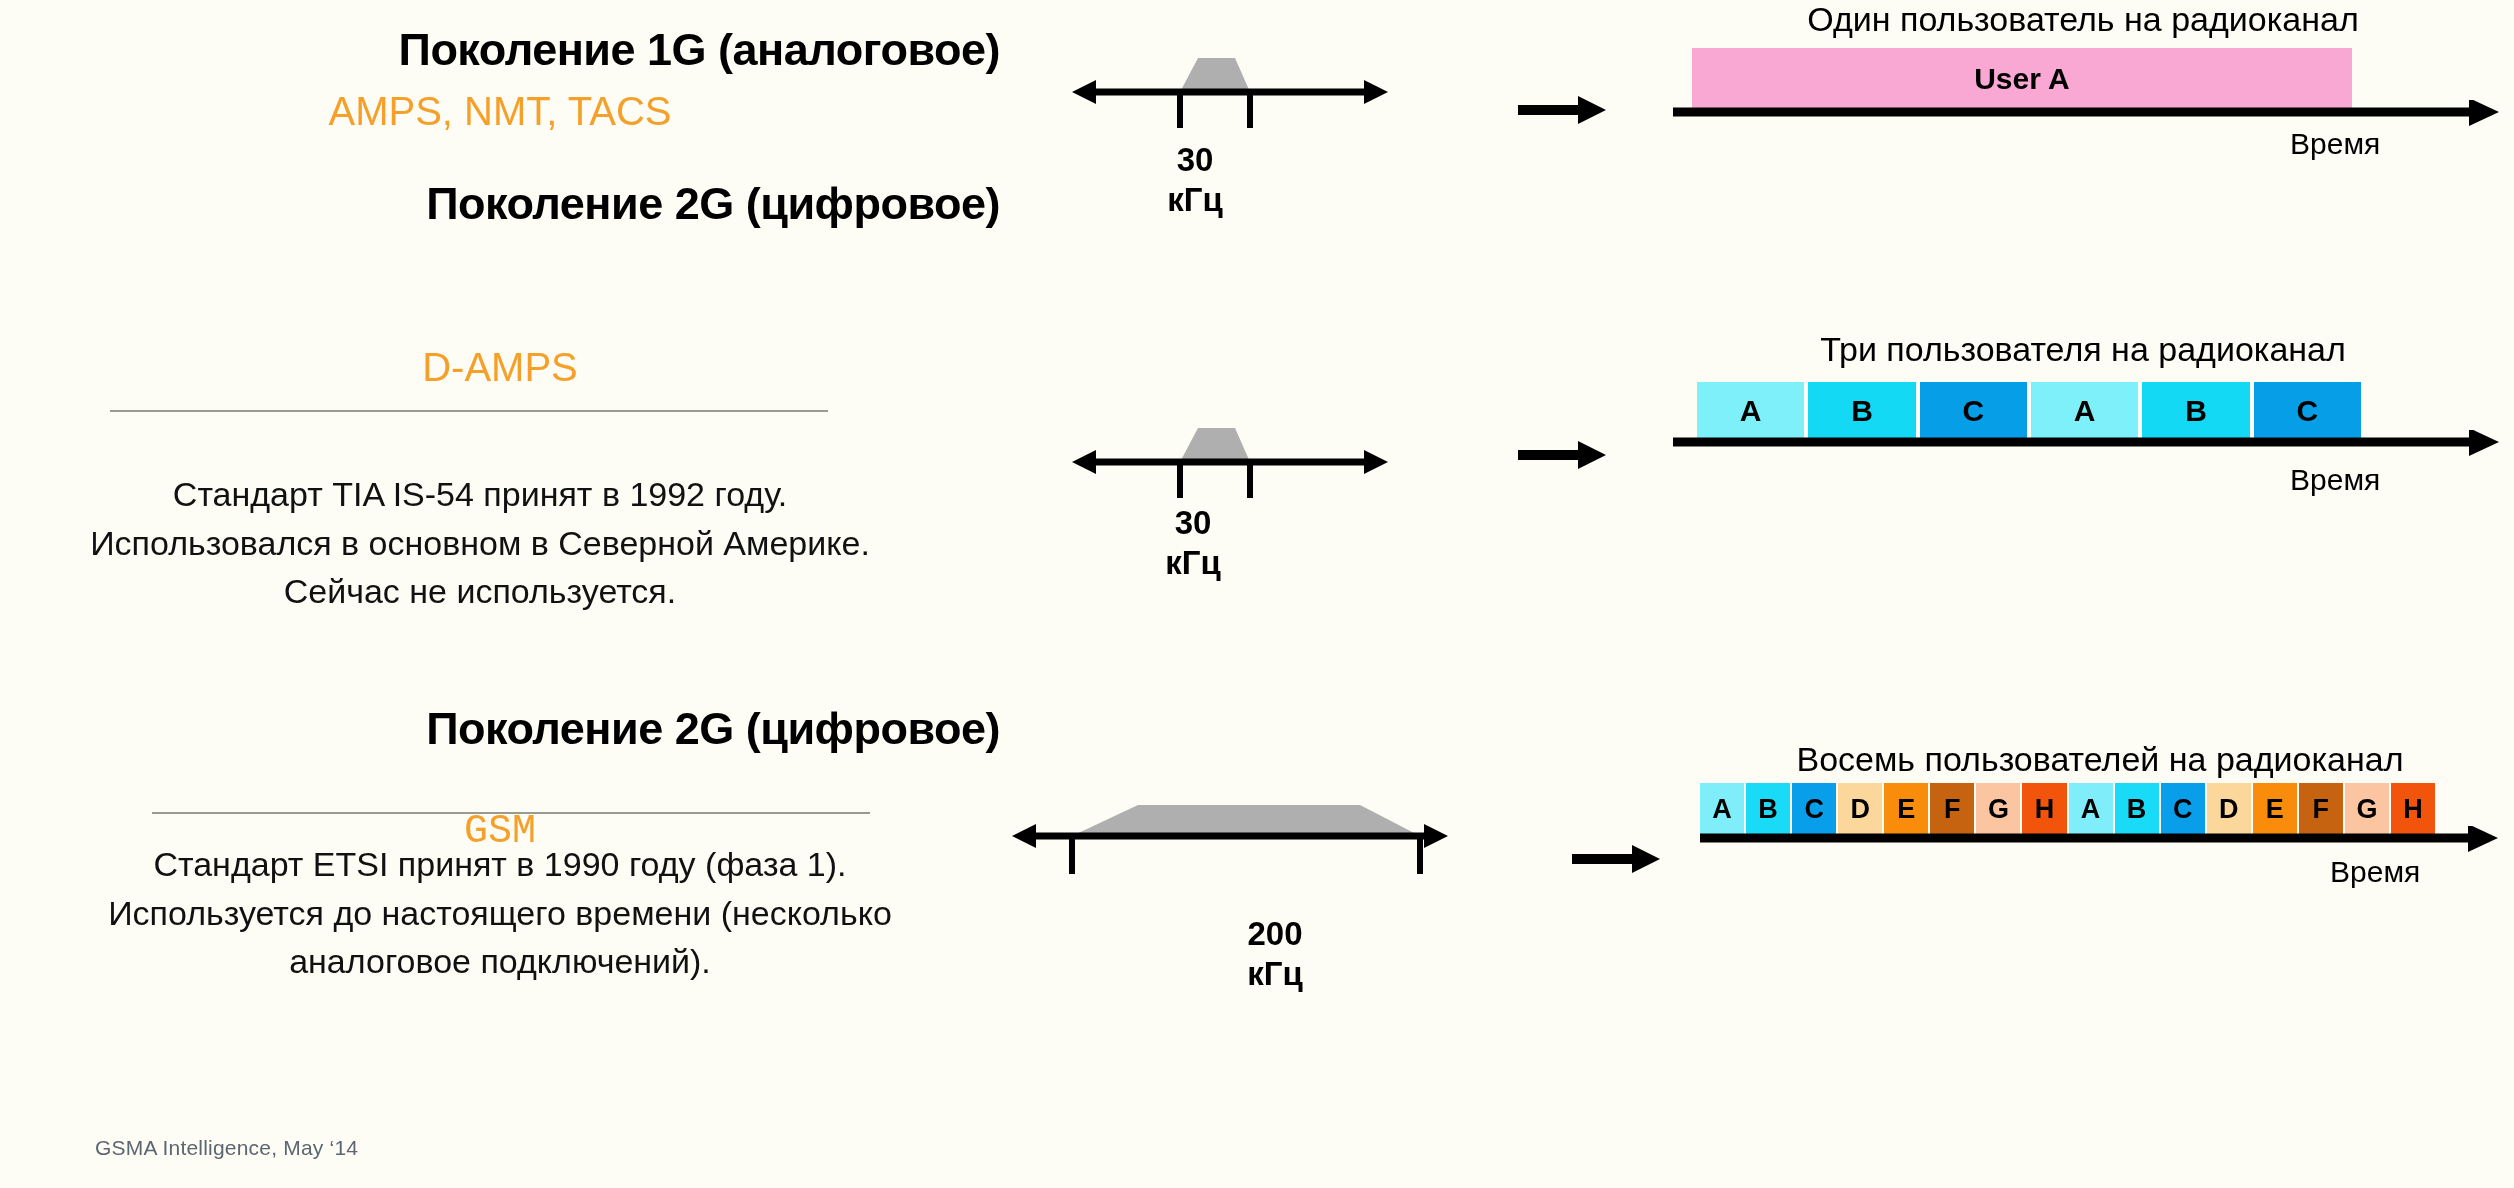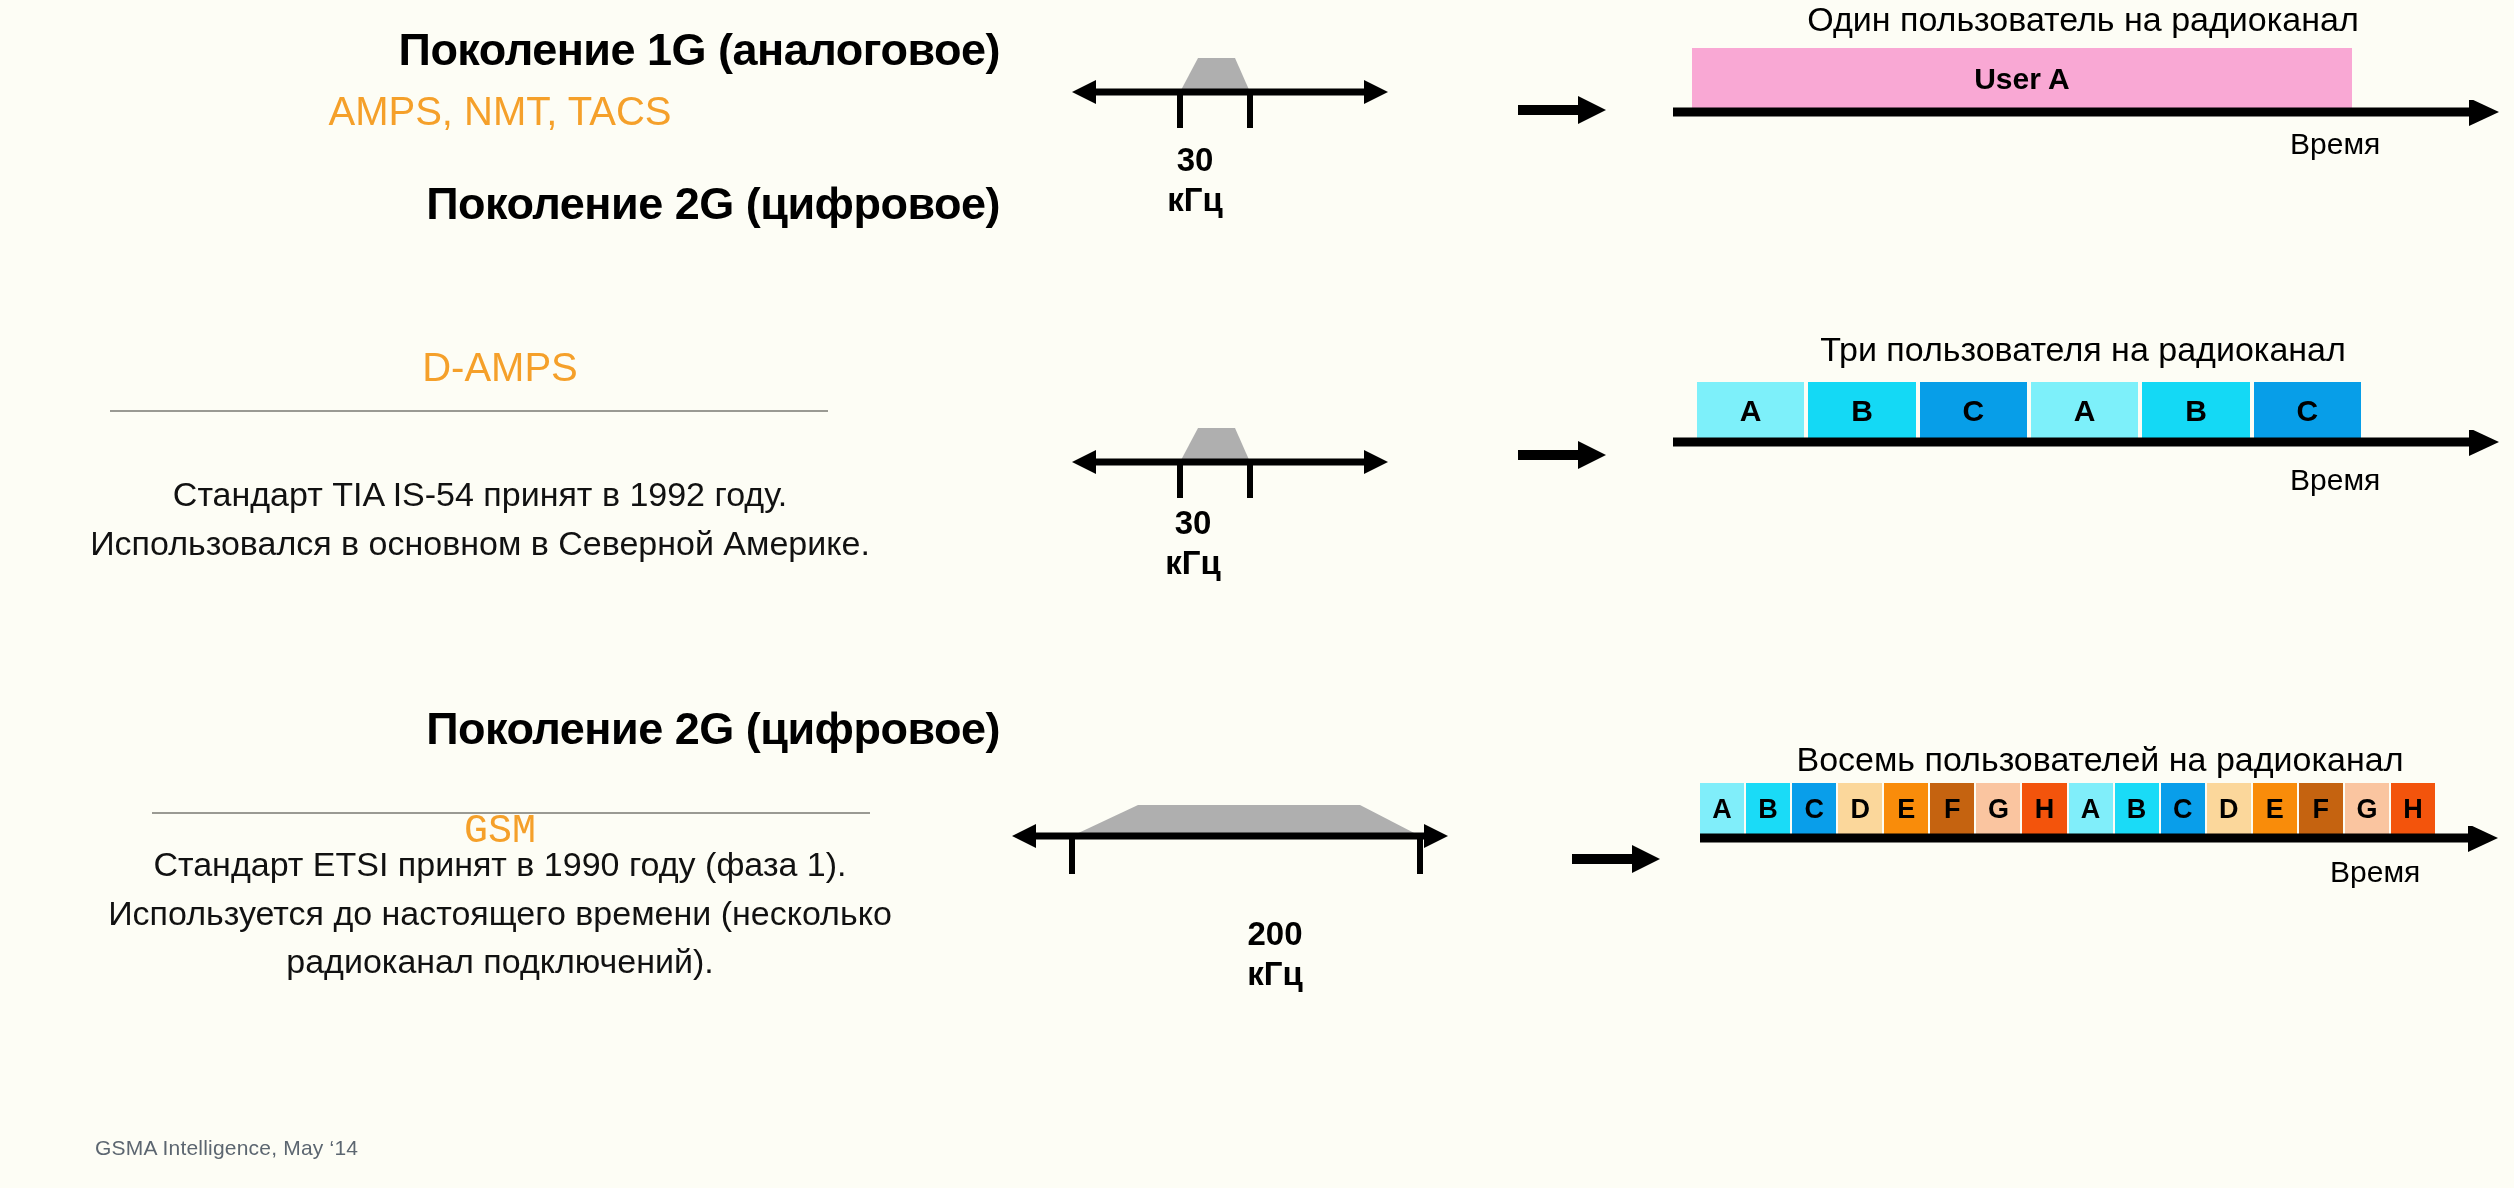--- a/index.html
+++ b/index.html
@@ -159,20 +159,21 @@
   </div>
   <div class="tl-time" style="left:2290px; top:127px;">Время</div>
 
   <div class="left-col">
     <div class="sec-title" style="top:178px;">Поколение 2G (цифровое)</div>
     <div class="sec-sub" style="top:345px;">D-AMPS</div>
     <div class="divider" style="left:110px; top:410px; width:718px;"></div>
     <div class="body-text" style="left:30px; top:470px; width:900px;">
       <div>Стандарт TIA IS-54 принят в 1992 году.</div>
       <div>Использовался в основном в Северной Америке.</div>
+      <div>Сейчас не используется.</div>
     </div>
   </div>
 
   <div class="spectrum" style="left:1070px; top:400px; width:320px; height:110px;">
     <svg width="320" height="110" viewBox="0 0 320 110">
       <polygon points="110,62 128,28 165,28 180,62" fill="#AFAFAF"></polygon>
       <line x1="18" y1="62" x2="302" y2="62" stroke="#000" stroke-width="7"></line>
       <polygon points="2,62 26,50 26,74" fill="#000"></polygon>
       <polygon points="318,62 294,50 294,74" fill="#000"></polygon>
       <line x1="110" y1="62" x2="110" y2="98" stroke="#000" stroke-width="6"></line>
@@ -220,21 +221,21 @@
   </div>
   <div class="tl-time" style="left:2290px; top:463px;">Время</div>
 
   <div class="left-col">
     <div class="sec-title" style="top:703px;">Поколение 2G (цифровое)</div>
     <div class="sec-sub" style="top:809px;font-family:Liberation Mono, monospace;">GSM</div>
     <div class="divider" style="left:152px; top:812px; width:718px;"></div>
     <div class="body-text" style="left:10px; top:840px; width:980px;">
       <div>Стандарт ETSI принят в 1990 году (фаза 1).</div>
       <div>Используется до настоящего времени (несколько</div>
-      <div>радиоканал подключений).</div>
+      <div>аналоговое подключений).</div>
     </div>
   </div>
 
   <div class="spectrum" style="left:1010px; top:770px; width:540px; height:115px;">
     <svg width="540" height="115" viewBox="0 0 540 115">
       <polygon points="62,66 128,35 350,35 410,66" fill="#AFAFAF"></polygon>
       <line x1="18" y1="66" x2="420" y2="66" stroke="#000" stroke-width="7"></line>
       <polygon points="2,66 26,54 26,78" fill="#000"></polygon>
       <polygon points="438,66 414,54 414,78" fill="#000"></polygon>
       <line x1="62" y1="66" x2="62" y2="104" stroke="#000" stroke-width="6"></line>

